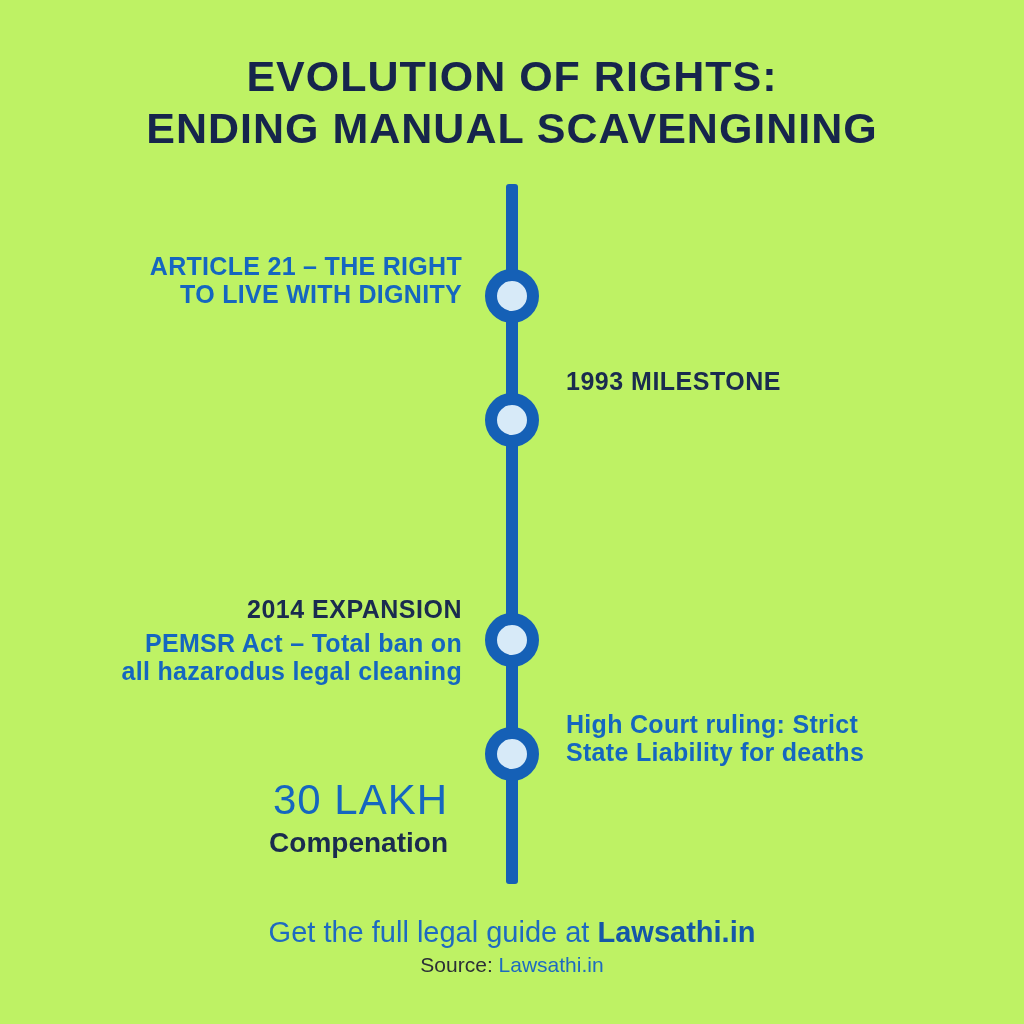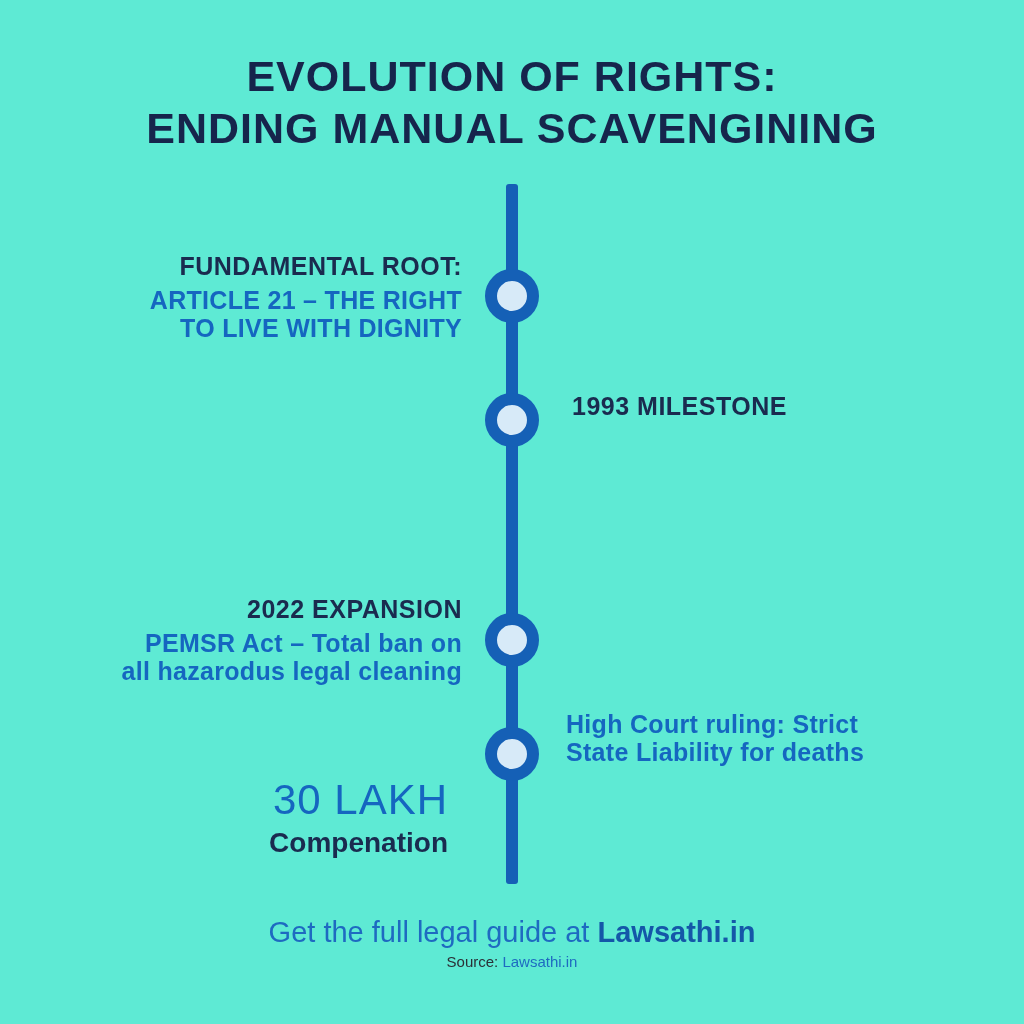--- a/index.html
+++ b/index.html
@@ -4,21 +4,21 @@
 <style>
   html, body {
     margin: 0;
     padding: 0;
     font-family: "Liberation Sans", sans-serif;
   }
   .canvas {
     position: relative;
     width: 1024px;
     height: 1024px;
-    background: #5eead4;
+    background: #bef264;
     overflow: hidden;
   }
 
   
   .title {
     position: absolute;
     top: 50px;
     left: 0;
     width: 1024px;
     text-align: center;
@@ -69,21 +69,21 @@
   }
   .event .description {
     color: #1566c0;
     font-weight: bold;
     font-size: 25px;
     line-height: 1.13;
     letter-spacing: 0.3px;
     white-space: pre-line;
   }
   .event.e1 { top: 252px; }
-  .event.e2 { top: 392px; margin-left: 6px; }
+  .event.e2 { top: 367px; }
   .event.e3 { top: 595px; }
   .event.e4 { top: 710px; }
 
   
   .highlight {
     position: absolute;
     right: 576px;
     top: 776px;
     width: 400px;
     text-align: right;
@@ -115,21 +115,21 @@
   .footer-cta .brand {
     font-weight: bold;
     color: #1457a8;
   }
   .footer-source {
     position: absolute;
     top: 953px;
     left: 0;
     width: 1024px;
     text-align: center;
-    font-size: 15px;
+    font-size: 21px;
     color: #2b2f36;
   }
   .footer-source .brand {
     color: #1e6ac1;
   }
 </style>
 </head>
 <body>
 
 <div class="canvas">
@@ -139,31 +139,30 @@
     <div>ENDING MANUAL SCAVENGINING</div>
   </div>
 
   <div class="spine"></div>
   <div class="node-circle n1"></div>
   <div class="node-circle n2"></div>
   <div class="node-circle n3"></div>
   <div class="node-circle n4"></div>
 
   <div class="event e1 align-right">
-    <div class="heading">FUNDAMENTAL ROOT:</div>
     <div class="description">ARTICLE 21 – THE RIGHT
 TO LIVE WITH DIGNITY</div>
   </div>
 
   <div class="event e2 align-left">
     <div class="heading">1993 MILESTONE</div>
   </div>
 
   <div class="event e3 align-right">
-    <div class="heading">2022 EXPANSION</div>
+    <div class="heading">2014 EXPANSION</div>
     <div class="description">PEMSR Act – Total ban on
 all hazarodus legal cleaning</div>
   </div>
 
   <div class="event e4 align-left">
     <div class="description">High Court ruling: Strict
 State Liability for deaths</div>
   </div>
 
   <div class="highlight">

